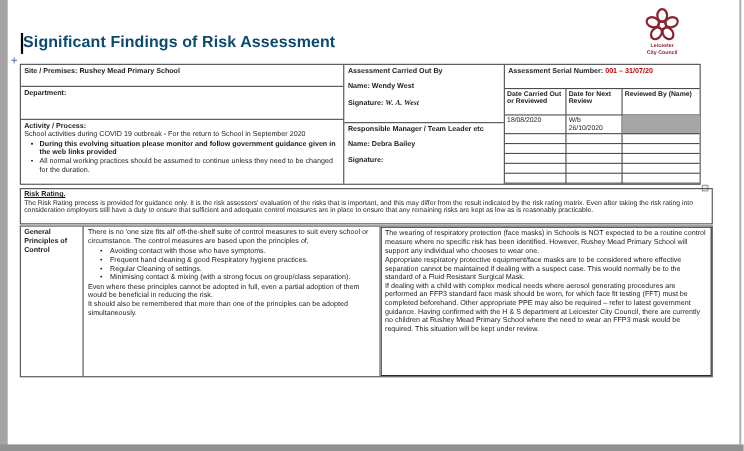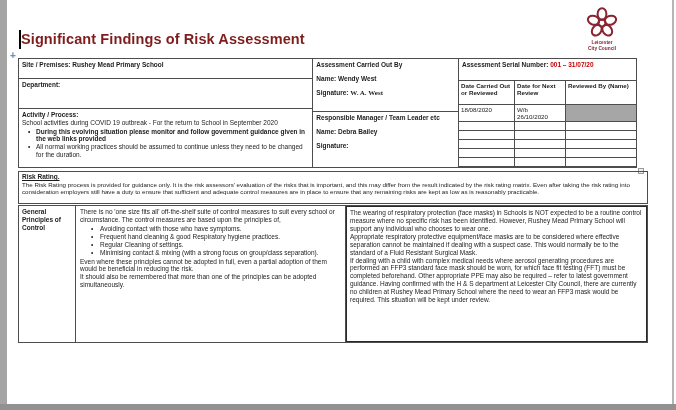--- a/index.html
+++ b/index.html
@@ -9,21 +9,21 @@
     font-family:"Liberation Sans", sans-serif; color:#1c1c1c;
     overflow:hidden;
   }
   .page { position:relative; width:676px; height:410px; background:#fff; }
 
   
   .edge-left  { position:absolute; left:0; top:0; width:7px; height:410px; background:#a4a4a4; }
   .edge-bottom{ position:absolute; left:0; top:404px; width:676px; height:6px; background:#919191; }
   .edge-right { position:absolute; left:672px; top:0; width:2px; height:404px; background:#b5b5b5; }
 
-  .doc-title { position:absolute; left:21px; top:31px; font-size:14.5px; font-weight:600; color:#7f1d1d; letter-spacing:0.1px; }
+  .doc-title { position:absolute; left:21px; top:31px; font-size:14.5px; font-weight:600; color:#0c4a6e; letter-spacing:0.1px; }
   .cursor    { position:absolute; left:19px; top:30px; width:1.5px; height:19px; background:#000; }
 
   .logo { position:absolute; left:576px; top:6px; width:52px; text-align:center; color:#8a2432; }
   .logo svg { display:block; margin:0 auto; }
   .logo-text { font-size:4.8px; font-weight:700; line-height:1.3; color:#8a2432; }
 
   .table-handle { position:absolute; left:8px; top:51px; width:10px; height:10px;
     font-size:10px; line-height:10px; color:#7287b8; font-weight:700; text-align:center; }
 
   
@@ -35,21 +35,21 @@
   .c3 { width:177px; }
   .cell { padding:2px 3px; font-size:6.5px; line-height:1.2; }
   .cell-site     { height:20px; border-bottom:1px solid #4d4d4d; font-weight:700; }
   .cell-dept     { height:30px; border-bottom:1px solid #4d4d4d; font-weight:700; }
   .cell-activity { height:58px; }
   .cell-activity .act-label { font-weight:700; }
   .cell-assessor { height:53px; border-bottom:1px solid #4d4d4d; }
   .cell-manager  { height:55px; }
   .hd { font-weight:700; }
   .nameline { font-weight:700; margin-top:6px; }
-  .sig-script { font-family:"Liberation Serif", serif; font-weight:700; font-size:7px; }
+  .sig-script { font-family:"Liberation Serif", serif; font-style:italic; font-weight:700; font-size:7px; }
   .cell-serial { height:22px; border-bottom:1px solid #4d4d4d; font-weight:700; }
   .red { color:#c00000; }
 
   
   .rt { display:grid; grid-template-columns:56px 51px 70px; font-size:6.2px; line-height:1.15; }
   .rt-cell { border-right:1px solid #4d4d4d; border-bottom:1px solid #4d4d4d; padding:1px 2px; }
   .rt-cell.last { border-right:none; }
   .rt-head { font-weight:700; height:24px; }
   .rt-r1 { height:17px; }
   .rt-gray { background:#a6a6a6; }

